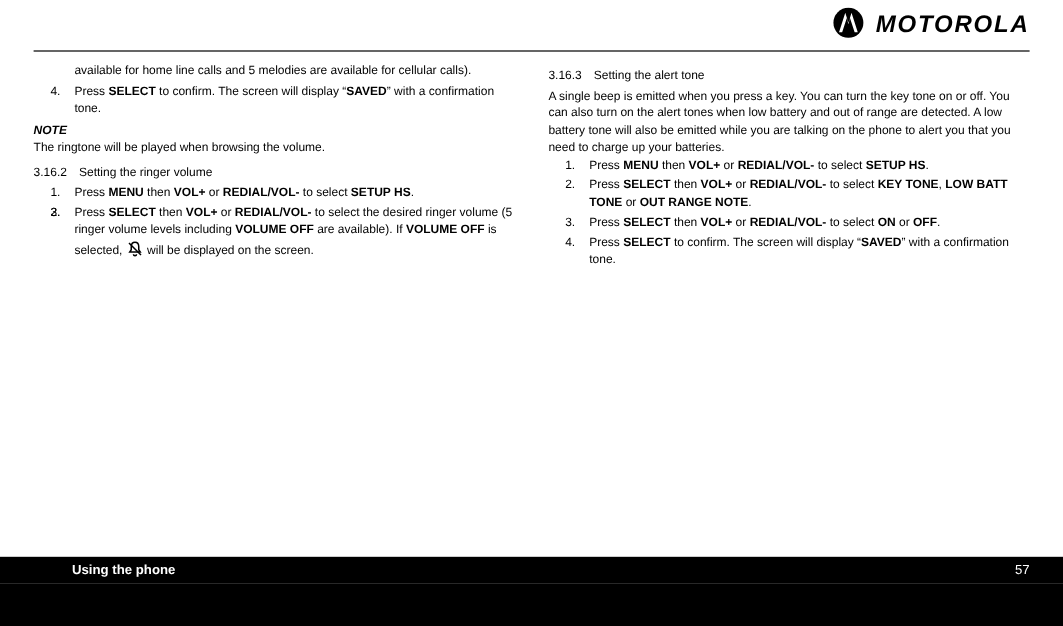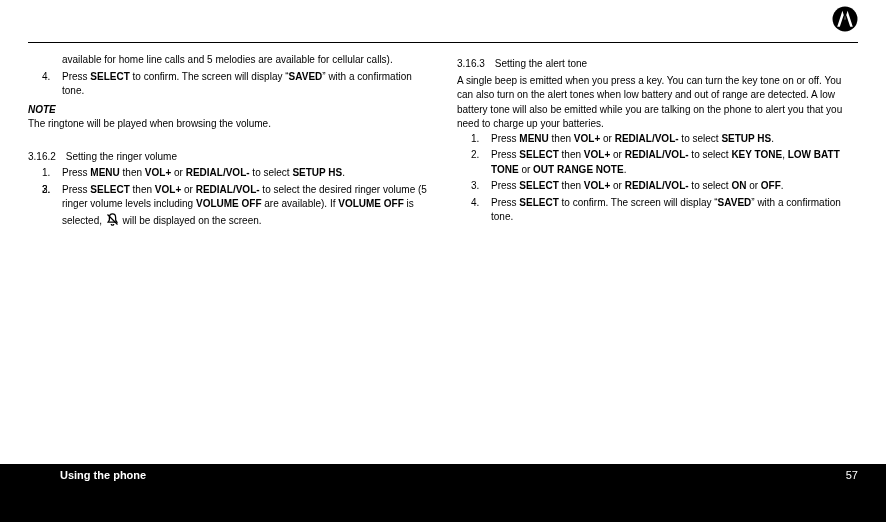--- a/index.html
+++ b/index.html
@@ -60,21 +60,21 @@
     position: absolute;
     left: 0;
     top: 0;
   }
   .note-heading {
     font-style: italic;
     font-weight: 700;
     margin-top: 4px;
   }
   .note-body {
-    margin-bottom: 18px;
+    margin-bottom: 6px;
   }
   .subhead {
     font-weight: 400;
     margin-top: 4px;
     margin-bottom: 2px;
   }
   .sub-num { margin-right: 10px; }
   b { font-weight: 700; }
   .inline-icon {
     display: inline-block;
@@ -106,20 +106,21 @@
 
 <div class="page">
 
   <div class="header">
     <span>
       <svg width="26" height="26" viewBox="0 0 100 100">
         <circle cx="50" cy="50" r="48" fill="#000"></circle>
         <path d="M20 80 L40 18 L50 50 L60 18 L80 80 L70 80 L55 35 L50 55 L45 35 L30 80 Z" fill="#fff"></path>
       </svg>
     </span>
+    <span class="brand-text">MOTOROLA</span>
   </div>
 
   <div class="rule"></div>
 
   <div class="content">
 
     <div class="col col-left">
       <p class="trailing">available for home line calls and 5 melodies are available for cellular calls).</p>
 
       <ol class="steps" start="4">

